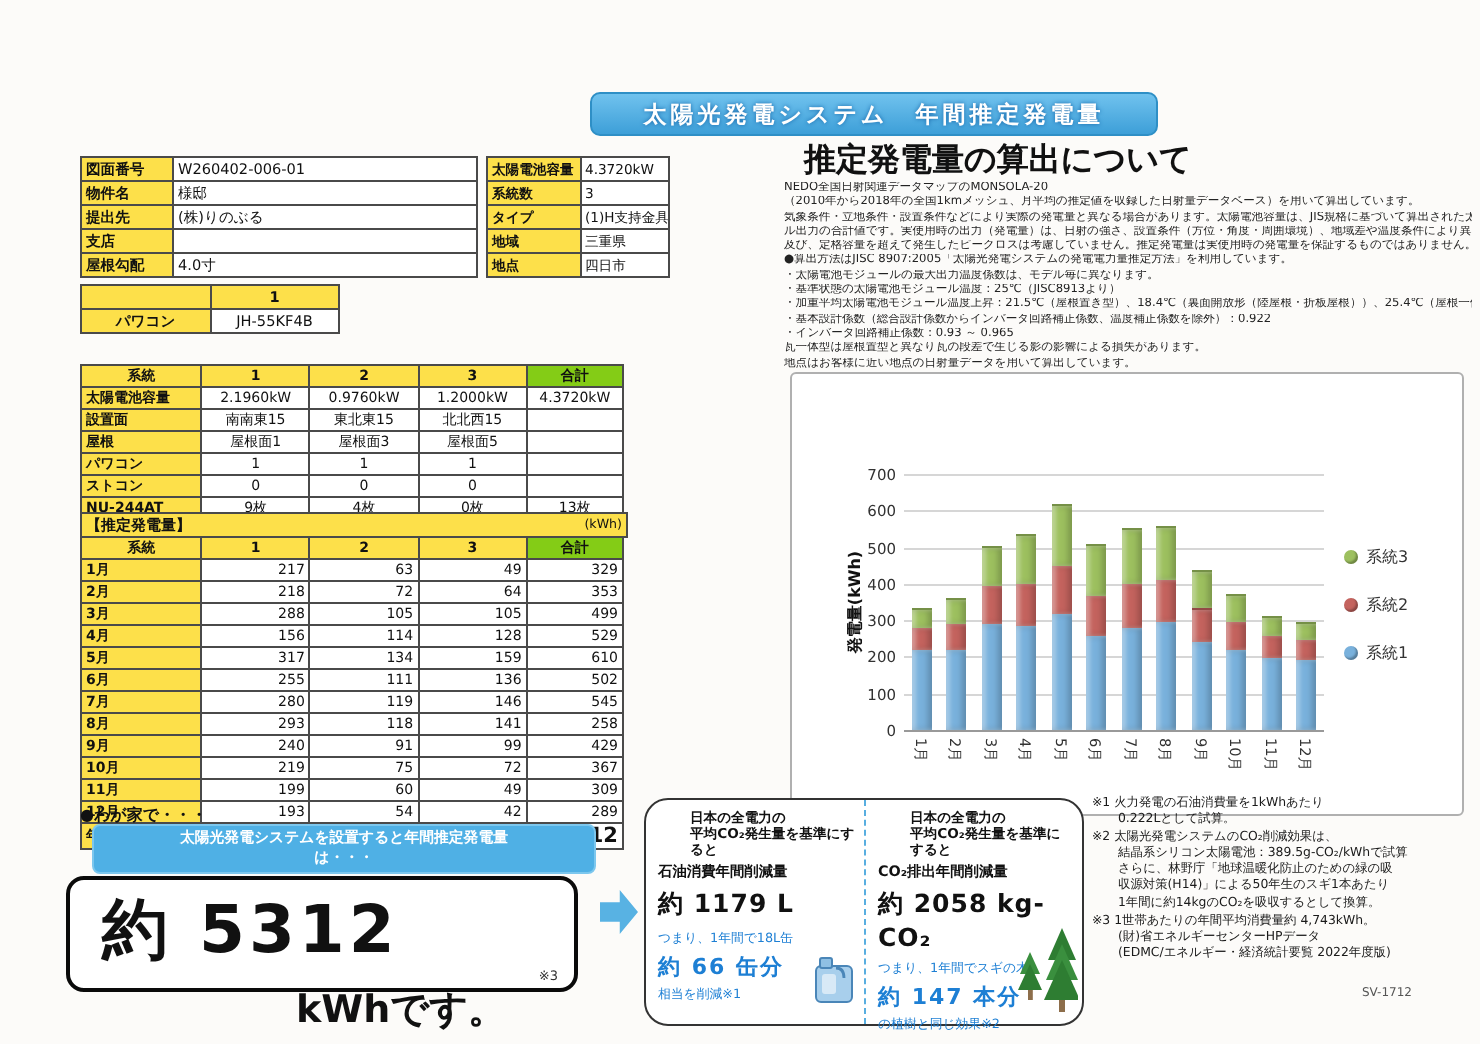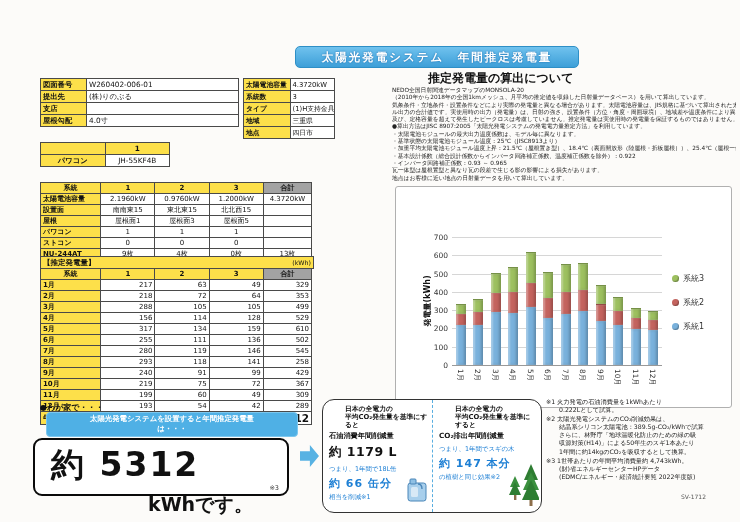--- a/index.html
+++ b/index.html
@@ -8,21 +8,21 @@
   
   .banner{position:absolute;left:295px;top:46px;width:282px;height:20px;border-radius:5px;
           background:linear-gradient(#70c2ee,#3d9fd8);border:1px solid #2e8fc6;color:#fff;
           font-size:11.5px;font-weight:bold;letter-spacing:2px;text-align:center;line-height:20px;
           text-shadow:0 0 2px #1565a8;}
   
   table{border-collapse:collapse;table-layout:fixed;}
   td{border:1px solid #4a4a4a;padding:0 2px;height:10px;font-size:7.3px;overflow:hidden;white-space:nowrap;}
   .lbl{background:#fde04a;font-weight:bold;}
   .val{background:#fff;}
-  .hdr-total{background:#a3a3a3;font-weight:bold;text-align:center;}
+  .hdr-total{background:#84cc16;font-weight:bold;text-align:center;}
   .info-left{position:absolute;left:40px;top:78px;width:171px;}
   .info-left td{height:11px;}
   .info-right{position:absolute;left:243px;top:78px;width:92px;}
   .info-right td{height:11px;font-size:6.8px;}
   .powercon{position:absolute;left:40px;top:142px;width:130px;}
   .powercon td{height:11px;text-align:center;}
   .sysgrid{position:absolute;left:40px;top:182px;width:272px;}
   .sysgrid td{height:7.6px;font-size:7px;}
   .sysgrid .num{text-align:center;}
   .sysgrid .hc{text-align:center;}
@@ -30,21 +30,21 @@
           border:1px solid #4a4a4a;display:flex;justify-content:space-between;align-items:center;padding:0 2px;}
   .monthly-strip .t{font-size:7.5px;font-weight:bold;}
   .monthly-strip .u{font-size:6.3px;}
   .mongrid{position:absolute;left:40px;top:268px;width:272px;}
   .mongrid td{height:7.3px;font-size:7px;}
   .mongrid .num{text-align:right;}
   .mongrid .hc{text-align:center;}
   .mongrid .grand{font-size:10.5px;font-weight:bold;height:11px;}
   
   .calc{position:absolute;left:392px;top:70px;width:344px;}
-  .calc .hd{font-size:12px;font-weight:bold;margin-left:36px;}
+  .calc .hd{font-size:16px;font-weight:bold;margin-left:10px;}
   .calc .ln{font-size:5.8px;line-height:7.3px;color:#222;white-space:nowrap;overflow:hidden;}
   
   .chart{position:absolute;left:395px;top:186px;width:335px;height:220px;background:#fff;
          border:1px solid #b0b0b0;border-radius:3px;}
   .chart-title{margin-top:7px;text-align:center;font-size:16px;font-weight:bold;letter-spacing:2px;}
   .plot{position:absolute;left:56px;top:50px;width:210px;height:128px;border-bottom:1px solid #999;}
   .gline{position:absolute;left:0;width:100%;height:1px;background:#d6d6d6;}
   .ytick{position:absolute;left:-30px;width:26px;text-align:right;font-size:7.5px;color:#333;}
   .ytitle{position:absolute;left:-50px;top:50%;transform:translateY(-50%) rotate(-90deg);
           font-size:8px;font-weight:bold;white-space:nowrap;}
@@ -96,20 +96,24 @@
 
   <table class="info-left">
     <colgroup>
         <col style="width:46px">
         <col style="width:152px">
       </colgroup>
     <tbody id="infoLeft">
         <tr>
           <td class="lbl">図面番号</td>
           <td class="val">W260402-006-01</td>
+        </tr>
+        <tr>
+          <td class="lbl">物件名</td>
+          <td class="val">様邸</td>
         </tr>
         <tr>
           <td class="lbl">提出先</td>
           <td class="val">(株)りのぶる</td>
         </tr>
         <tr>
           <td class="lbl">支店</td>
           <td class="val"></td>
         </tr>
         <tr>
@@ -477,20 +481,21 @@
         <path d="M12 8 q4 0 4 5" fill="none" stroke="#4a86b8" stroke-width="1.4"></path>
         <rect x="5" y="11" width="7" height="10" rx="1.5" fill="#ffffff" opacity="0.55"></rect>
       </svg>
     </div>
     <div class="bhalf right">
       <div class="bh-h">
         <div>日本の全電力の</div>
         <div>平均CO₂発生量を基準にすると</div>
       </div>
       <div class="bh-sub">CO₂排出年間削減量</div>
+      <div class="bh-val">約 2058 kg-CO₂</div>
       <div class="bh-l1">つまり、1年間でスギの木</div>
       <div class="bh-l2">約 147 本分</div>
       <div class="bh-l3">の植樹と同じ効果※2</div>
       <svg class="tree-icon" width="32" height="44" viewBox="0 0 32 44">
         <polygon points="24,2 31,18 17,18" fill="#2e7d32"></polygon>
         <polygon points="24,10 32,28 16,28" fill="#3a8f3e"></polygon>
         <polygon points="24,18 33,38 15,38" fill="#2e7d32"></polygon>
         <rect x="22.5" y="38" width="3" height="6" fill="#8d6e4b"></rect>
         <polygon points="8,14 13,25 3,25" fill="#3a8f3e"></polygon>
         <polygon points="8,20 14,33 2,33" fill="#2e7d32"></polygon>

